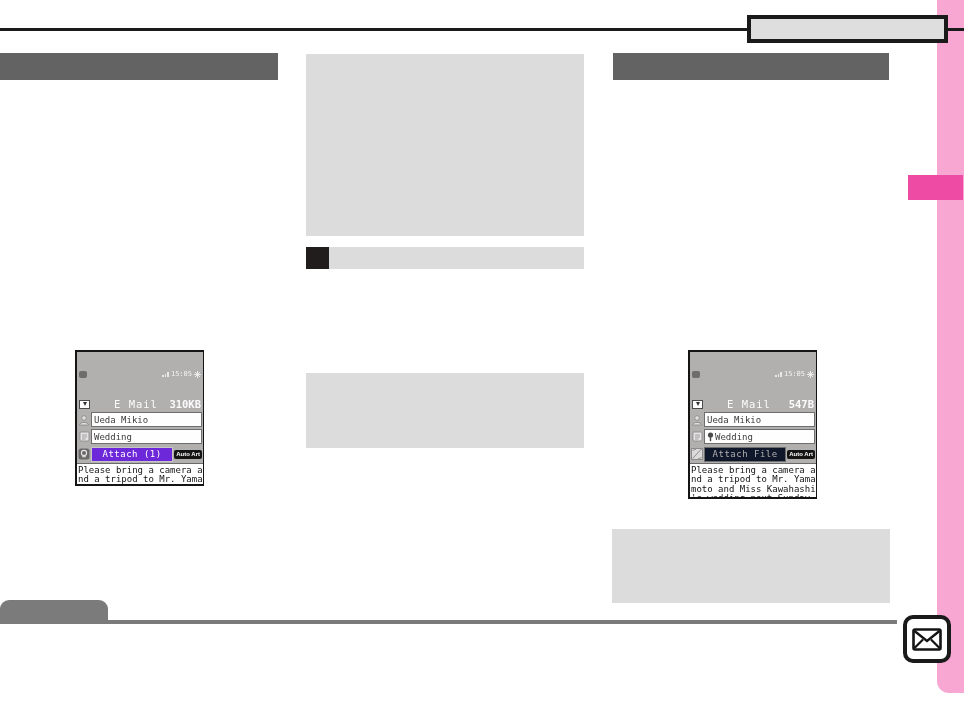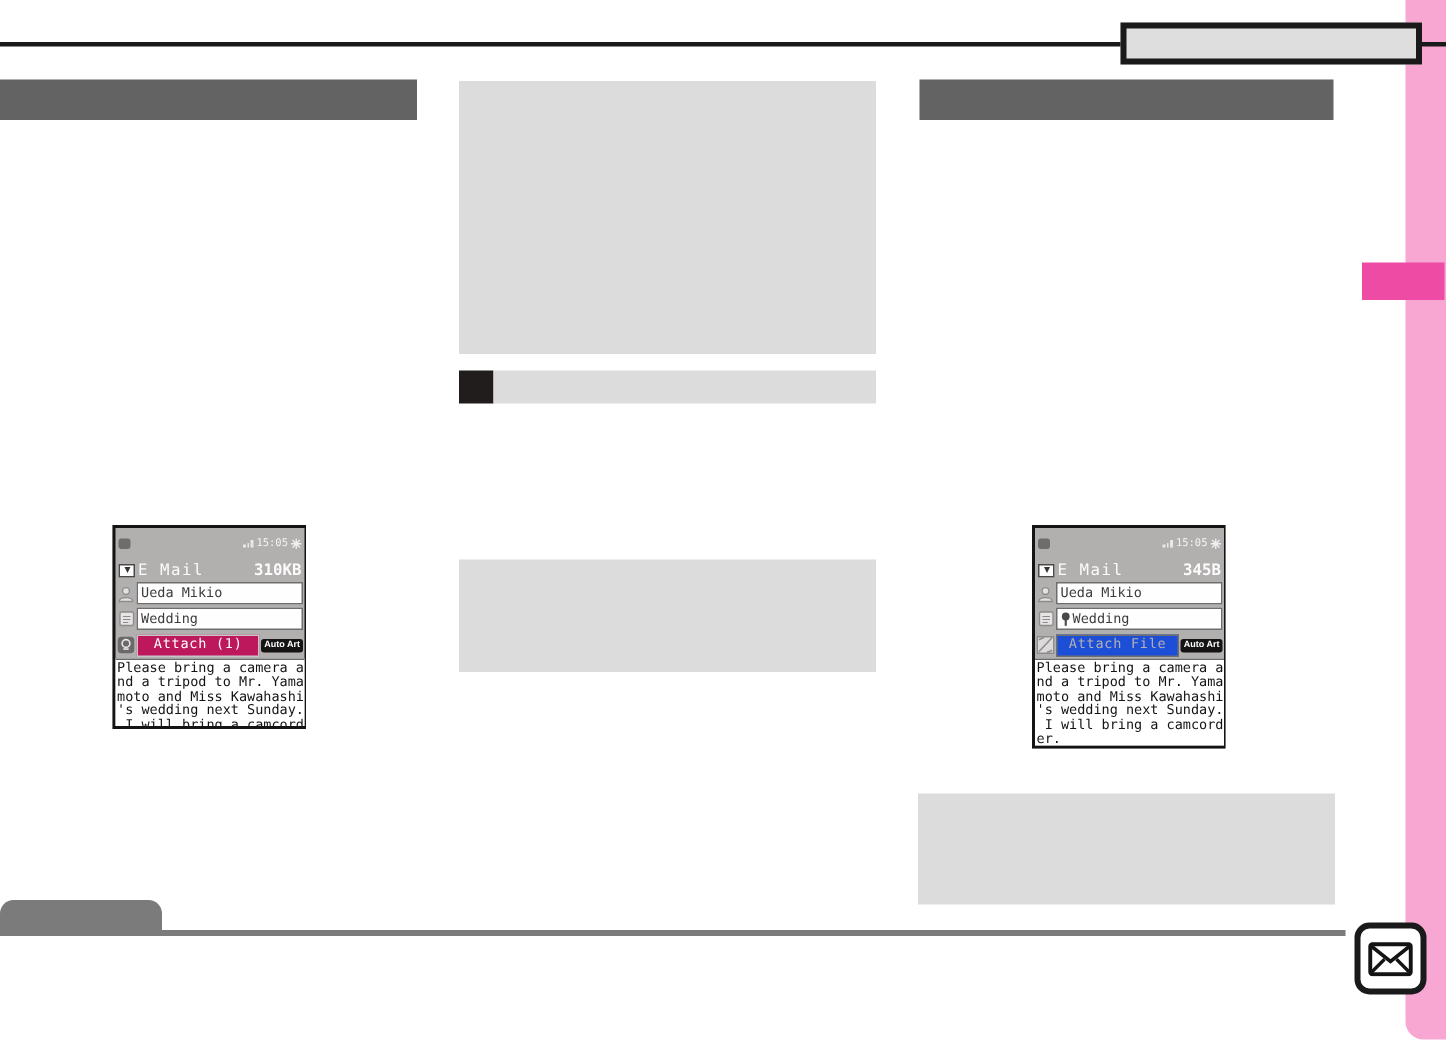--- a/index.html
+++ b/index.html
@@ -35,44 +35,44 @@
   .env-btn{position:absolute;left:903px;top:615px;width:48px;height:48px;background:#fff;
            border:4px solid #1a1a1a;border-radius:10px;box-sizing:border-box;z-index:5;
            display:flex;align-items:center;justify-content:center;}
 
   
   .phone{position:absolute;width:129px;background:#b2afaf;border:2px solid #141414;
          border-right-width:1px;box-sizing:border-box;display:flex;flex-direction:column;
          font-family:"DejaVu Sans Mono",monospace;}
   .phone.left{left:75px;top:350px;height:136px;}
   .phone.right{left:688px;top:350px;height:149px;}
-  .p-status{height:13px;display:flex;align-items:center;justify-content:space-between;padding:4px 2px;}
+  .p-status{height:13px;display:flex;align-items:center;justify-content:space-between;padding:16px 2px;}
   .st-chip{width:8px;height:7px;background:#6f6c6c;border-radius:2px;}
   .st-right{display:flex;align-items:center;gap:2px;}
   .st-bars{display:flex;align-items:flex-end;gap:1px;}
   .st-bars i{display:block;width:1.5px;background:#e9e7e7;}
   .st-bars i:nth-child(1){height:2px;} .st-bars i:nth-child(2){height:3.5px;} .st-bars i:nth-child(3){height:5px;}
   .st-time{color:#f4f2f2;font-size:7px;line-height:7px;}
   .p-title{height:14px;display:flex;align-items:center;gap:2px;padding:0 2px;}
   .sel-icon{width:11px;height:9px;background:#fdfdfd;border:1px solid #4a4a4a;box-sizing:border-box;
             display:flex;align-items:center;justify-content:center;}
   .sel-icon b{width:0;height:0;border-left:2.5px solid transparent;border-right:2.5px solid transparent;
               border-top:4px solid #333;}
-  .p-title-text{color:#fcfbfb;font-size:10.5px;letter-spacing:1px;flex:1;}
+  .p-title-text{color:#fcfbfb;font-size:10.5px;letter-spacing:1px;flex:1;margin-left:22px;}
   .p-size{color:#fcfbfb;font-size:10.5px;font-weight:bold;}
   .p-row{height:17px;display:flex;align-items:center;gap:1px;padding:0 1px;justify-content:flex-end;}
   .p-row.attach{height:18px;}
   .p-icon{width:12px;height:12px;flex:0 0 12px;display:flex;align-items:center;justify-content:center;}
   .p-field{flex:1;height:13px;line-height:12px;background:#fefefe;border:1px solid #6e6e6e;
            color:#3c3c3c;font-size:9px;padding:0 2px;white-space:nowrap;overflow:hidden;
            display:flex;align-items:center;gap:1px;}
   .p-attach{flex:1;height:13px;line-height:12px;font-size:9px;text-align:center;letter-spacing:0.5px;
             border:1px solid #c6c6c6;display:block;}
-  .p-attach.filled{background:#be185d;color:#fff;}
-  .p-attach.empty{background:#1d4ed8;color:#b2b0b0;border-color:#6e6e6e;}
+  .p-attach.filled{background:#6d28d9;color:#fff;}
+  .p-attach.empty{background:#0f172a;color:#b2b0b0;border-color:#6e6e6e;}
   .p-badge{flex:0 0 auto;background:#141414;color:#fff;font-family:"Liberation Sans",sans-serif;
            font-size:6px;font-weight:bold;line-height:9px;padding:0 2px;border-radius:2px;}
   .p-body{flex:1;background:#fff;color:#141414;font-size:9px;line-height:9.4px;
           padding:2px 1px;white-space:pre;border-top:1px solid #6a6a6a;overflow:hidden;}
 </style>
 </head>
 <body>
 
 <div class="page">
 
@@ -180,21 +180,21 @@
         <svg width="7" height="7" viewBox="0 0 7 7">
           <path d="M3.5 0 V7 M0 3.5 H7 M1 1 L6 6 M6 1 L1 6" stroke="#f2f0f0" stroke-width="0.9"></path>
         </svg>
       </span>
     </div>
     <div class="p-title">
       <span class="sel-icon">
           <b></b>
         </span>
       <span class="p-title-text">E Mail</span>
-      <span class="p-size">345B</span>
+      <span class="p-size">547B</span>
     </div>
     <div class="p-row">
       <span class="p-icon">
         <svg width="12" height="12" viewBox="0 0 12 12">
           <circle cx="6" cy="4" r="2.3" fill="#e2e0e0" stroke="#8d8b8b" stroke-width="0.9"></circle>
           <path d="M1.5 11 C1.5 7.6 10.5 7.6 10.5 11 Z" fill="#e2e0e0" stroke="#8d8b8b" stroke-width="0.9"></path>
         </svg>
       </span>
       <span class="p-field">
           <span>Ueda Mikio</span>

